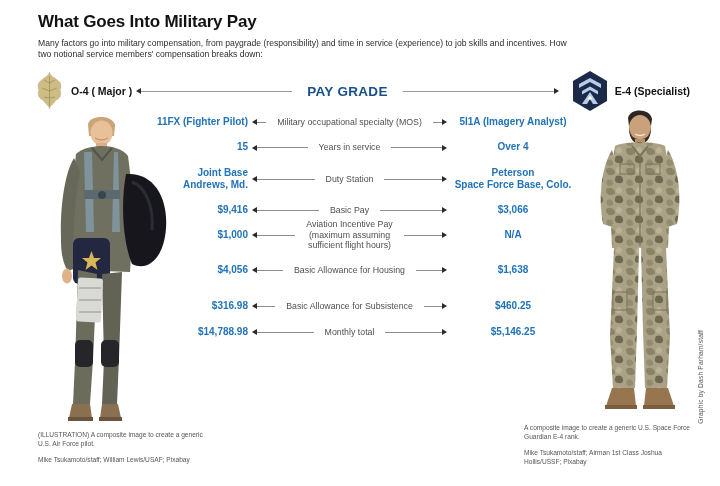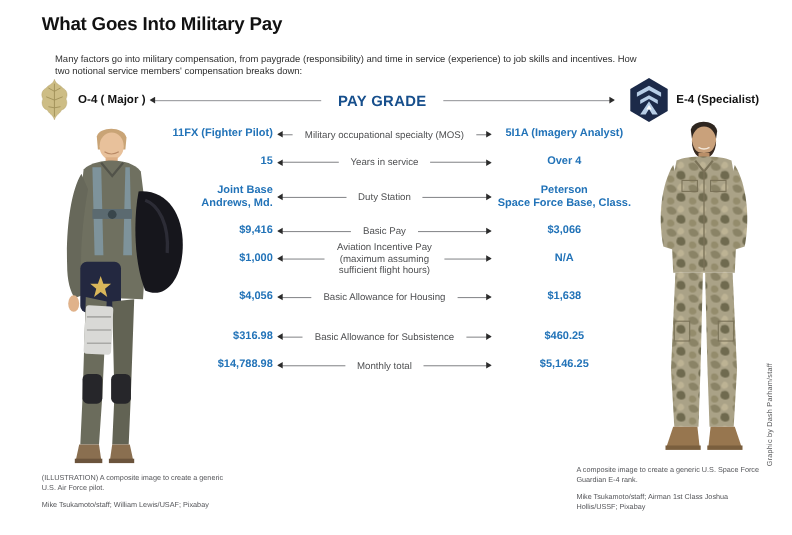--- a/index.html
+++ b/index.html
@@ -2,21 +2,21 @@
 <html><head>
 <meta charset="utf-8">
 <style>
   html,body{margin:0;padding:0;background:#ffffff;}
   #canvas{
     position:relative;width:720px;height:486px;background:#ffffff;overflow:hidden;
     font-family:"Liberation Sans", sans-serif;color:#222;border-radius:27px;
   }
   
   .title{position:absolute;left:38px;top:12px;font-size:17px;font-weight:bold;color:#121212;letter-spacing:-0.2px;}
-  .subtitle{position:absolute;left:38px;top:48px;width:660px;font-size:8.6px;line-height:1.25;color:#2e2e2e;white-space:pre-line;margin-left:12px;}
+  .subtitle{position:absolute;left:38px;top:38px;width:660px;font-size:8.6px;line-height:1.25;color:#2e2e2e;white-space:pre-line;}
 
   
   .pg-bar{position:absolute;left:36px;top:70px;width:654px;height:42px;display:flex;align-items:center;}
   .pg-label{font-size:10.5px;font-weight:bold;color:#121212;white-space:nowrap;}
   .pg-title{font-size:13.5px;font-weight:bold;color:#174f8c;letter-spacing:0.3px;white-space:nowrap;padding:0 10px;}
   .pg-icon{flex:0 0 auto;display:block;}
   .oak{margin-right:8px;}
   .hex{margin:0 6px 0 8px;}
 
   
@@ -190,21 +190,21 @@
       <span class="c-val r">Over 4</span>
     </div>
 
     <div class="c-row">
       <span class="c-val l">Joint Base
 Andrews, Md.</span>
       <span class="arr left"></span>
       <span class="c-label">Duty Station</span>
       <span class="arr right"></span>
       <span class="c-val r">Peterson
-Space Force Base, Class.</span>
+Space Force Base, Colo.</span>
     </div>
 
 
     <div class="c-row">
       <span class="c-val l">$9,416</span>
       <span class="arr left"></span>
       <span class="c-label">Basic Pay</span>
       <span class="arr right"></span>
       <span class="c-val r">$3,066</span>
     </div>

